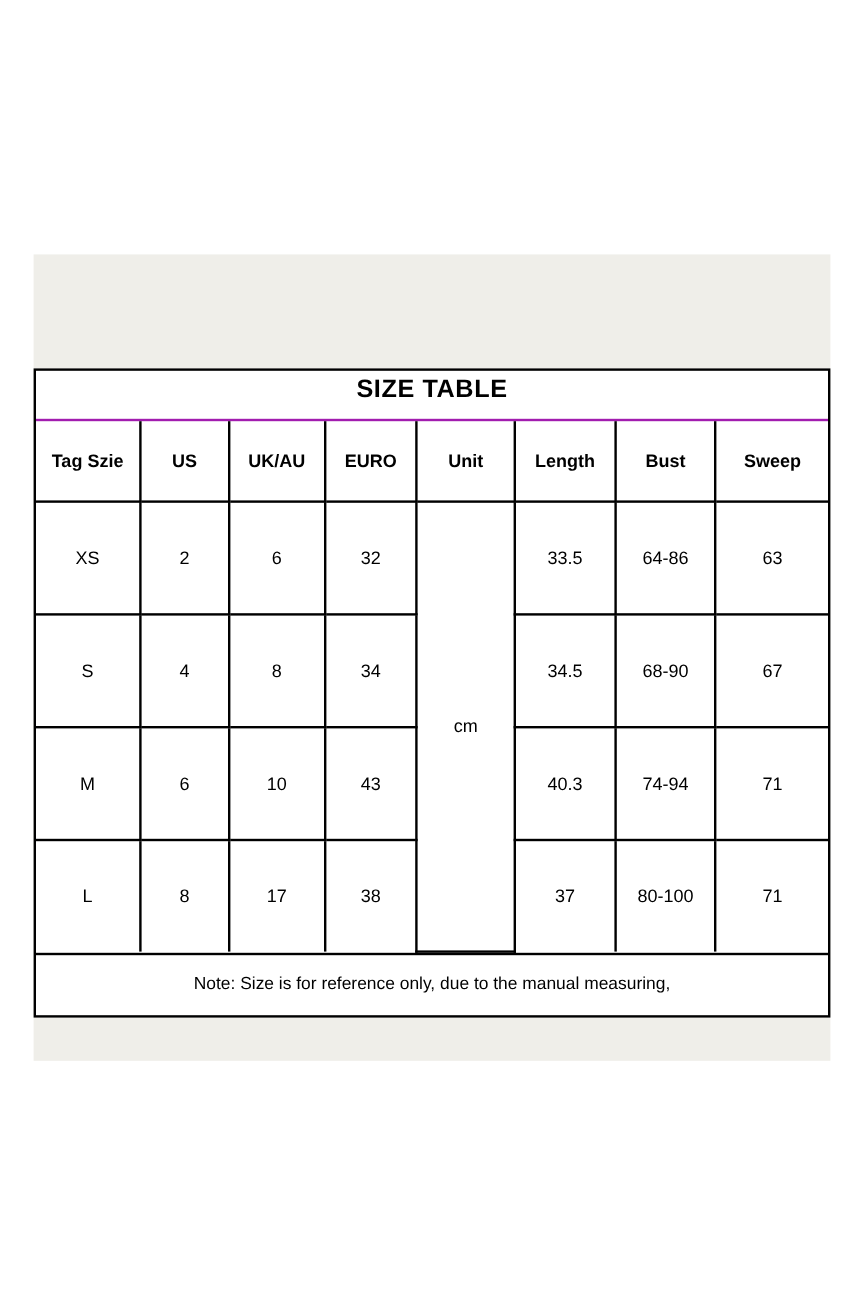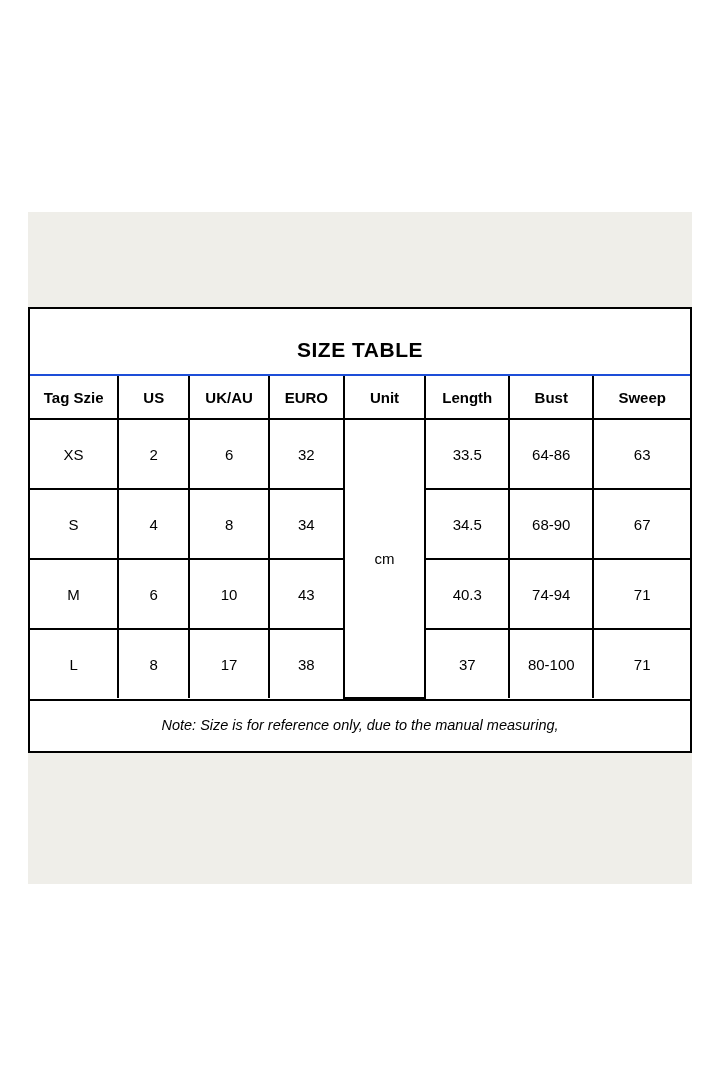--- a/index.html
+++ b/index.html
@@ -36,36 +36,36 @@
     background: #ffffff;
     border: 2px solid #000000;
     box-sizing: border-box;
   }
   .title {
     text-align: center;
     font-size: 21px;
     font-weight: bold;
     color: #000;
     letter-spacing: 0.5px;
-    padding: 29px 0 12px 0;
-    border-bottom: 2px solid #1d4ed8;
+    padding: 4px 0 12px 0;
+    border-bottom: 2px solid #a21caf;
   }
   table.size {
     width: 100%;
     border-collapse: collapse;
     table-layout: fixed;
   }
   table.size th, table.size td {
     border: 2px solid #000;
     text-align: center;
     vertical-align: middle;
     font-size: 15px;
     color: #000;
     height: 68px;
-    padding: 0;
+    padding: 12px;
   }
   table.size th {
     font-weight: bold;
     height: 42px;
     font-size: 15px;
   }
   table.size td {
     font-weight: normal;
   }
   
@@ -80,21 +80,21 @@
     font-size: 15px;
   }
   .note {
     border-top: 2px solid #000;
     text-align: center;
     font-size: 14.5px;
     line-height: 1.55;
     color: #000;
     padding: 13px 26px 15px 26px;
   }
-  .note div { white-space: pre-wrap; font-style: italic; }
+  .note div { white-space: pre-wrap; }
 </style>
 </head>
 <body>
 
 <div class="page">
 
   <div class="band"></div>
 
   <div class="table-card">
 

